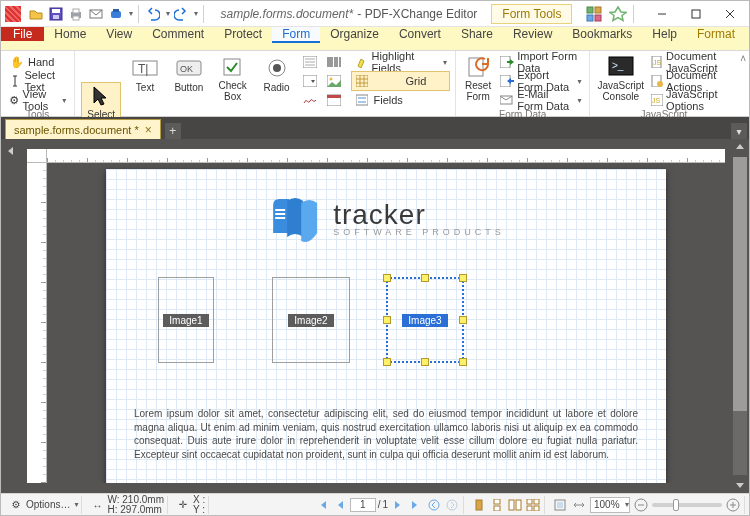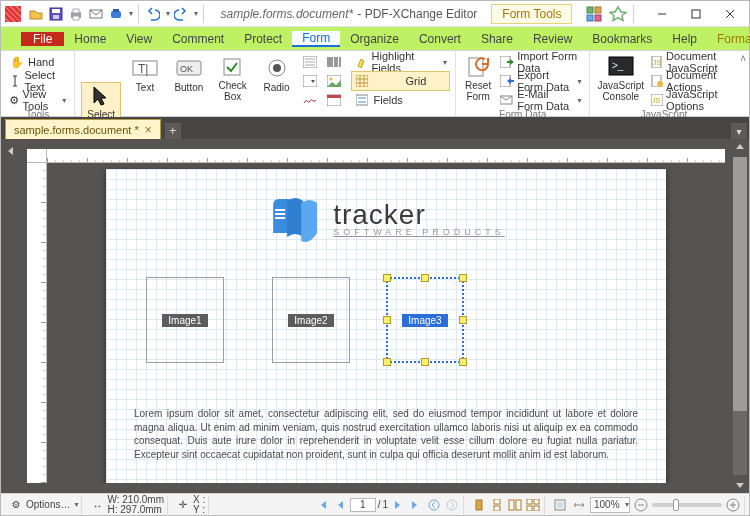--- a/index.html
+++ b/index.html
@@ -15,21 +15,21 @@
   .title-center { flex: 1; text-align: center; font-size: 12px; color: #555; display:flex; align-items:center; justify-content:center; gap:4px;}
   .title-center .ptitle { font-style: italic; color:#666;}
   .form-tools-tab { background:#fffbe6; border:1px solid #e8d27a; padding:1px 10px; font-size:12px; color:#a07b00; margin-left:10px; height:20px; display:flex; align-items:center;}
   .title-right { display:flex; align-items:center; padding-right:2px; gap:0;}
   .title-right .bigico { width:24px; height:24px; display:flex; align-items:center; justify-content:center; border:1px solid transparent;}
   .winbtns { display:flex; margin-left:8px; }
   .winbtn { width:34px; height:22px; display:flex; align-items:center; justify-content:center; color:#333;}
   .sep { width:1px; height:18px; background:#d0d0d0; margin:0 3px;}
 
   
-  .menubar { height: 24px; background:#bef264; display:flex; align-items:center; font-size:12px; border-bottom:1px solid #d9d9d9;padding-left:20px;}
+  .menubar { height: 24px; background:#fef9c3; display:flex; align-items:flex-start; font-size:12px; border-bottom:1px solid #d9d9d9;}
   .menu-file { background:#c62a1c; color:#fff; padding:0 12px; display:flex; align-items:center; font-size:12px;}
   .menu-item { padding:0 10px; display:flex; align-items:center; color:#444;}
   .menu-item.active { color:#1a6fd6; border-bottom:2px solid #1a6fd6; background:#f7fbff;}
   .menu-item.ctx { color:#a07b00;}
 
   
   .ribbon { height: 66px; background:#fff; border-bottom:1px solid #cfcfcf; display:flex; }
   .group { display:flex; flex-direction:column; border-right:1px solid #e3e3e3; padding:2px 6px 0 6px;}
   .group-body { flex:1; display:flex; align-items:flex-start; gap:4px;}
   .group-label { height:14px; font-size:10px; color:#777; text-align:center;}
@@ -65,21 +65,21 @@
              background-image: repeating-linear-gradient(0deg,#999 0,#999 1px,transparent 1px,transparent 40px),
                                repeating-linear-gradient(0deg,#ccc 0,#ccc 1px,transparent 1px,transparent 8px);
              background-position:14px 0,16px 0; background-size:6px 40px,4px 8px; background-repeat:repeat-y;}
   .corner { position:absolute; top:0; left:0; width:20px; height:14px; background:#fff; border-right:1px solid #bbb; border-bottom:1px solid #bbb;}
   .pagearea { position:absolute; top:14px; left:20px; right:0; bottom:0; overflow:hidden; background:#565452;}
   .page { position:absolute; top:6px; left:50%; transform:translateX(-50%); width:560px; height:560px; background:#fff; box-shadow:0 2px 6px rgba(0,0,0,0.5);
           background-image: linear-gradient(#dfe9f5 1px, transparent 1px), linear-gradient(90deg,#dfe9f5 1px, transparent 1px);
           background-size: 10px 10px; }
   .logo { position:absolute; top:24px; left:50%; transform:translateX(-50%); display:flex; align-items:center; gap:10px;}
   .logo-text { font-size:28px; color:#3a3a3a; letter-spacing:1px; font-weight:400;}
-  .logo-sub { font-size:9px; letter-spacing:4px; color:#999; margin-top:-4px;text-decoration:underline;}
+  .logo-sub { font-size:9px; letter-spacing:4px; color:#999; margin-top:-4px;}
   .fieldbox { position:absolute; border:1px solid #9E9E9E; display:flex; align-items:center; justify-content:center;}
   .fieldbox .lbl { background:#5c5c5c; color:#fff; font-size:10px; padding:1px 6px;}
   .fieldbox.selected { border:2px dotted #2a6fd6; }
   .fieldbox.selected .lbl { background:#2a6fd6; }
   .handle { position:absolute; width:8px; height:8px; background:#fff06a; border:1px solid #b29b2d; }
   .para { position:absolute; left:28px; right:28px; font-size:10px; color:#4a4a4a; line-height:1.35; text-align:justify;}
   .rightgutter { width:18px; background:#565452; display:flex; flex-direction:column; align-items:center; }
   .rightgutter .scroll-track{ flex:1; width:14px; background:#6b6a68; margin:2px 0; position:relative;}
   .rightgutter .thumb{ position:absolute; top:0; left:0; right:0; height:80%; background:#9e9c9a;}
 
@@ -494,21 +494,21 @@
                 <rect x="8" y="16" width="10" height="2" fill="#fff"></rect>
                   <rect x="8" y="20" width="10" height="2" fill="#fff"></rect>
                   <rect x="8" y="24" width="10" height="2" fill="#fff"></rect>
               </svg>
               <div>
                 <div class="logo-text">tracker</div>
                 <div class="logo-sub">SOFTWARE PRODUCTS</div>
               </div>
             </div>
 
-            <div class="fieldbox" style="top:108px; left:40px; width:78px; height:86px;">
+            <div class="fieldbox" style="top:108px; left:52px; width:56px; height:86px;">
               <span class="lbl">Image1</span>
             </div>
             <div class="fieldbox" style="top:108px; left:166px; width:78px; height:86px;">
               <span class="lbl">Image2</span>
             </div>
             <div class="fieldbox selected" style="top:108px; left:280px; width:78px; height:86px;">
               <span class="lbl">Image3</span>
               <span class="handle" style="top:-5px;left:-5px;"></span>
               <span class="handle" style="top:-5px;left:calc(50% - 4px);"></span>
               <span class="handle" style="top:-5px;right:-5px;"></span>

